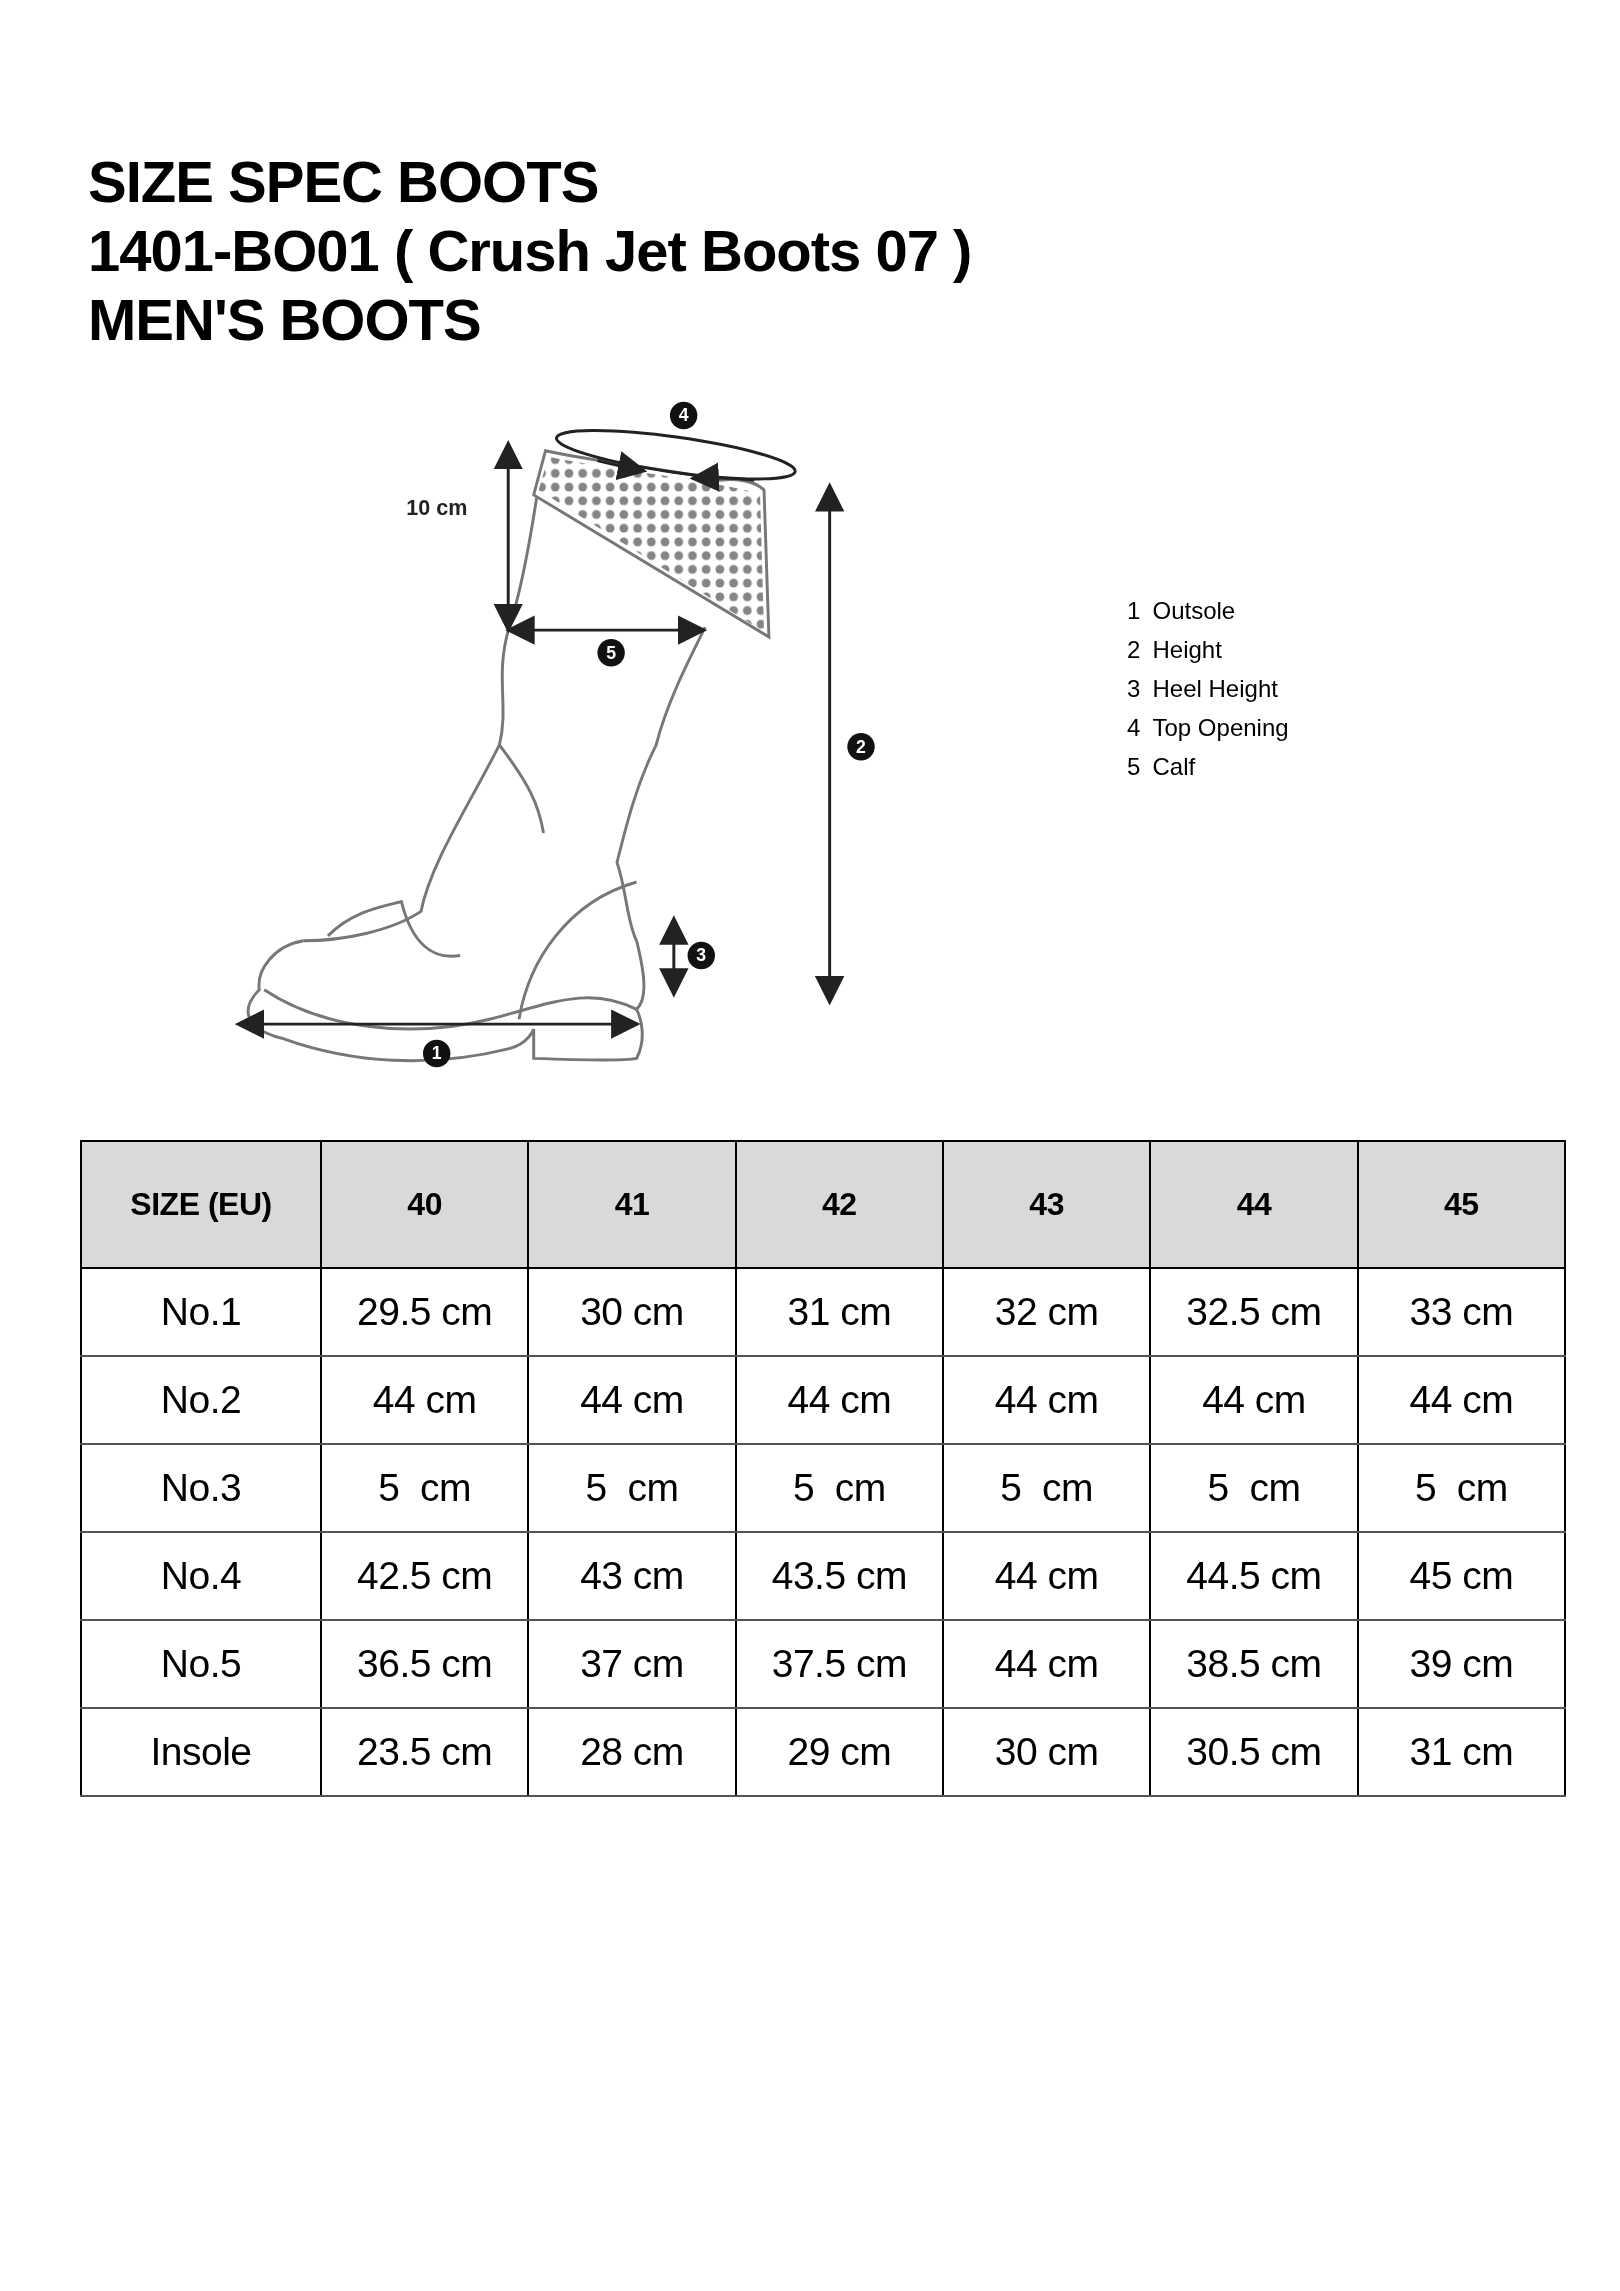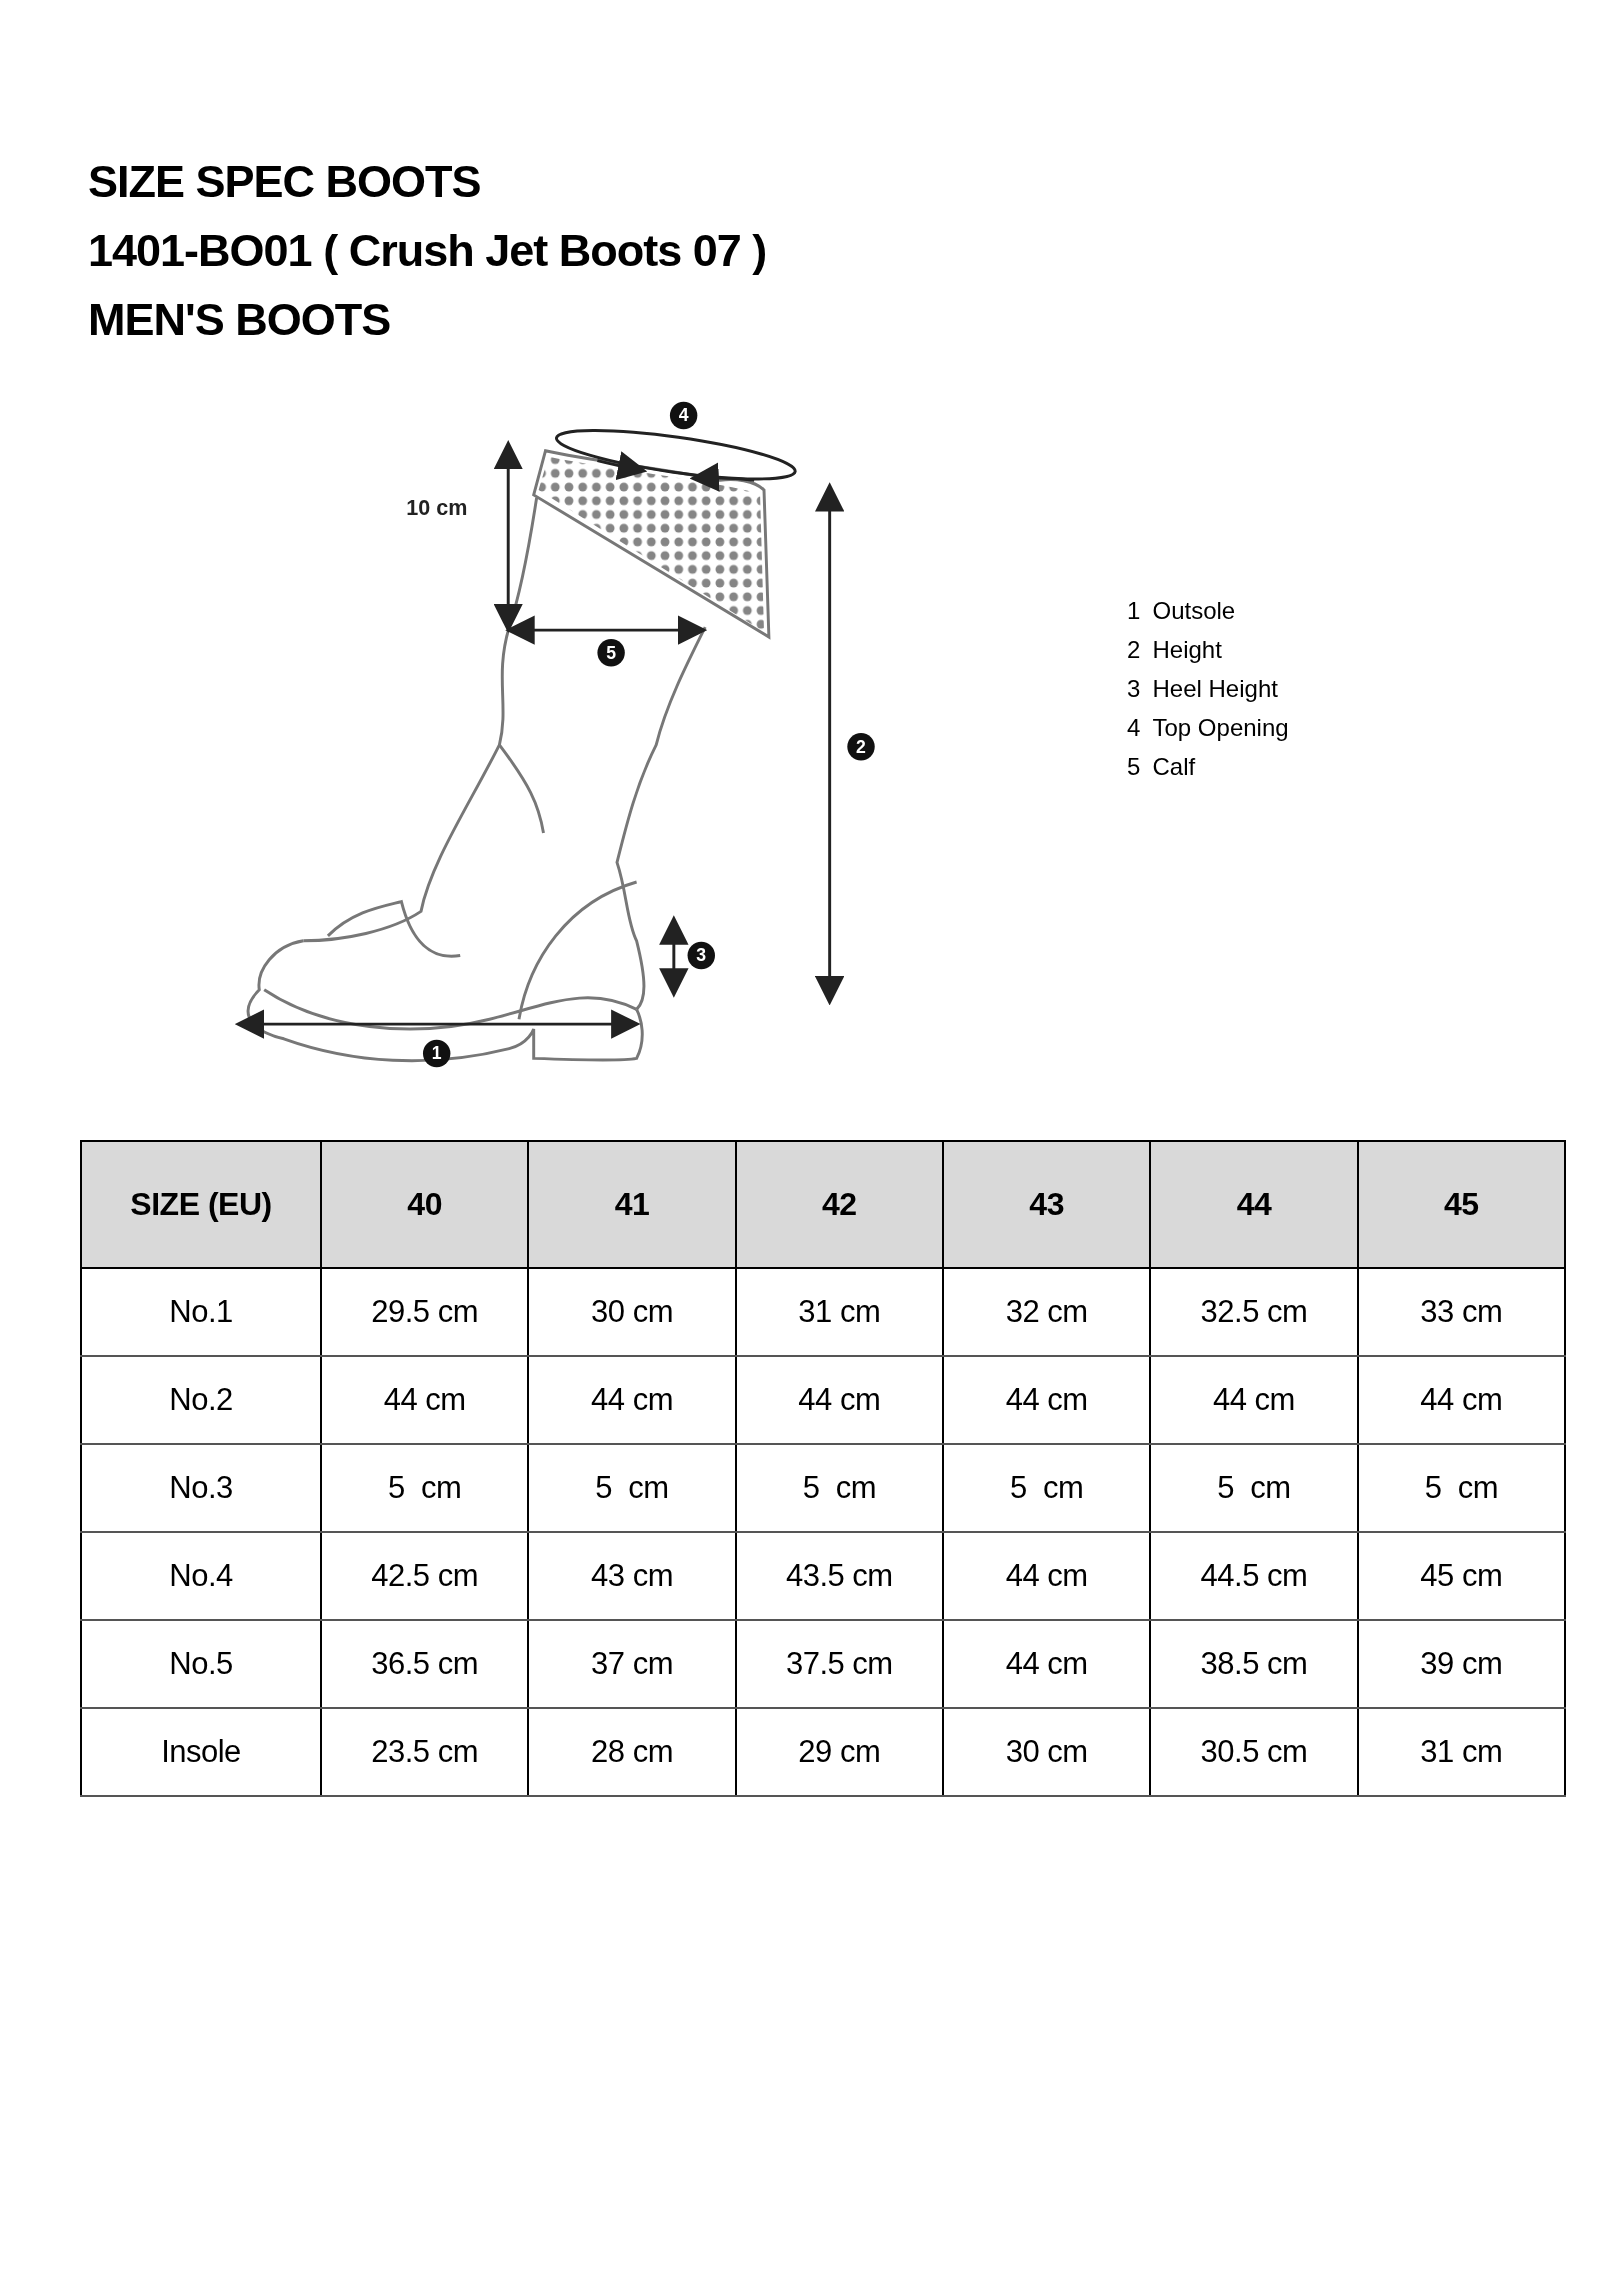--- a/index.html
+++ b/index.html
@@ -1,29 +1,29 @@
 <!DOCTYPE html>
 <html><head>
 <meta charset="utf-8">
 <style>
   html, body { margin:0; padding:0; background:#ffffff; }
   body { width:1620px; height:2292px; position:relative; overflow:hidden;
          font-family:"Liberation Sans", "DejaVu Sans", sans-serif; color:#000; }
   .title-block { position:absolute; left:88px; top:147px; }
-  .title-line { font-weight:bold; font-size:45px; line-height:69px; letter-spacing:-1px; white-space:nowrap; }
+  .title-line { font-weight:bold; font-size:58px; line-height:69px; letter-spacing:-1px; white-space:nowrap; }
   .diagram { position:absolute; left:225px; top:392px; width:686px; height:686px; }
   .legend { position:absolute; left:1127px; top:591px; font-size:24px; line-height:39px; }
   .legend-item { white-space:nowrap; }
   .legend-num { display:inline-block; width:25.5px; }
   table.spec { position:absolute; left:80px; top:1140px; width:1486px;
                border-collapse:collapse; table-layout:fixed; }
   table.spec th, table.spec td { border:2.9px solid #000; text-align:center; vertical-align:middle; padding:0; }
   table.spec tr.body-row td { border-top:2px solid #555; border-bottom:2px solid #555; }
   table.spec th { background:#d9d9d9; height:125px; font-weight:bold; font-size:32px; letter-spacing:-0.5px; }
-  table.spec td { height:86px; font-size:31px; letter-spacing:-0.5px; }
+  table.spec td { height:86px; font-size:39px; letter-spacing:-0.5px; }
   table.spec col.c0 { width:240px; }
 </style>
 </head>
 <body>
 
 <div class="title-block">
   <div class="title-line">SIZE SPEC BOOTS</div>
   <div class="title-line">1401-BO01 ( Crush Jet Boots 07 )</div>
   <div class="title-line">MEN'S BOOTS</div>
 </div>

